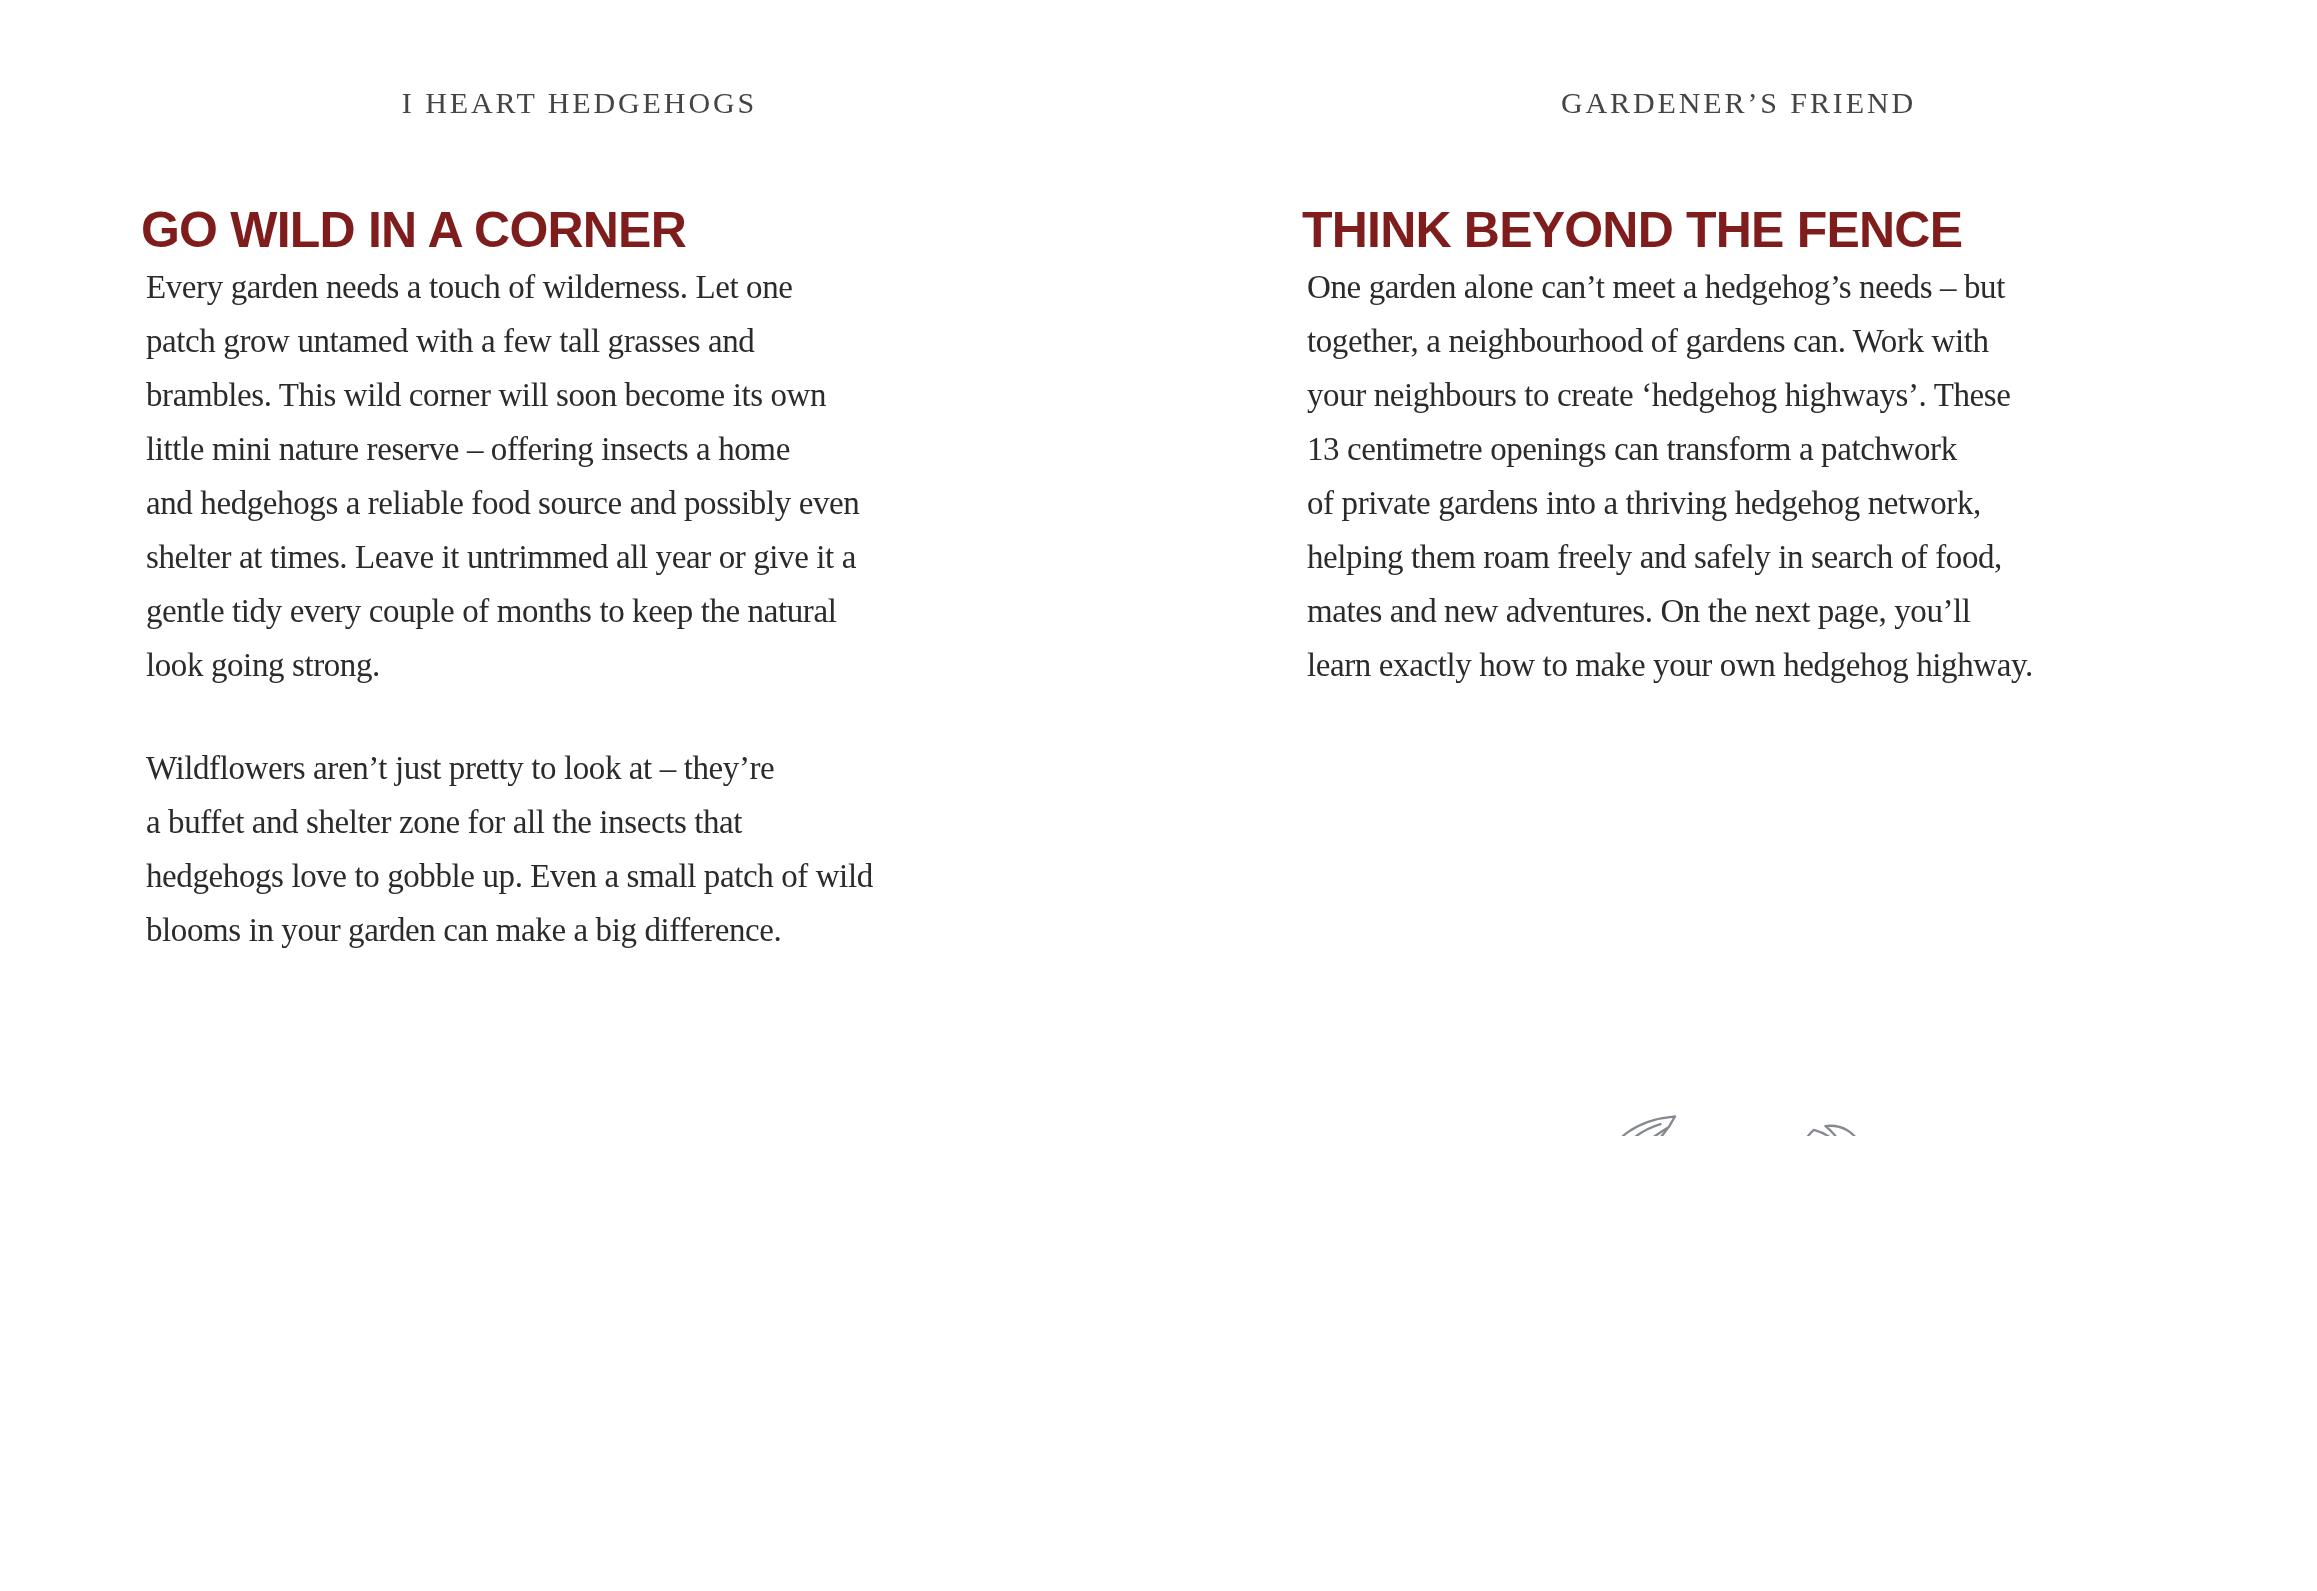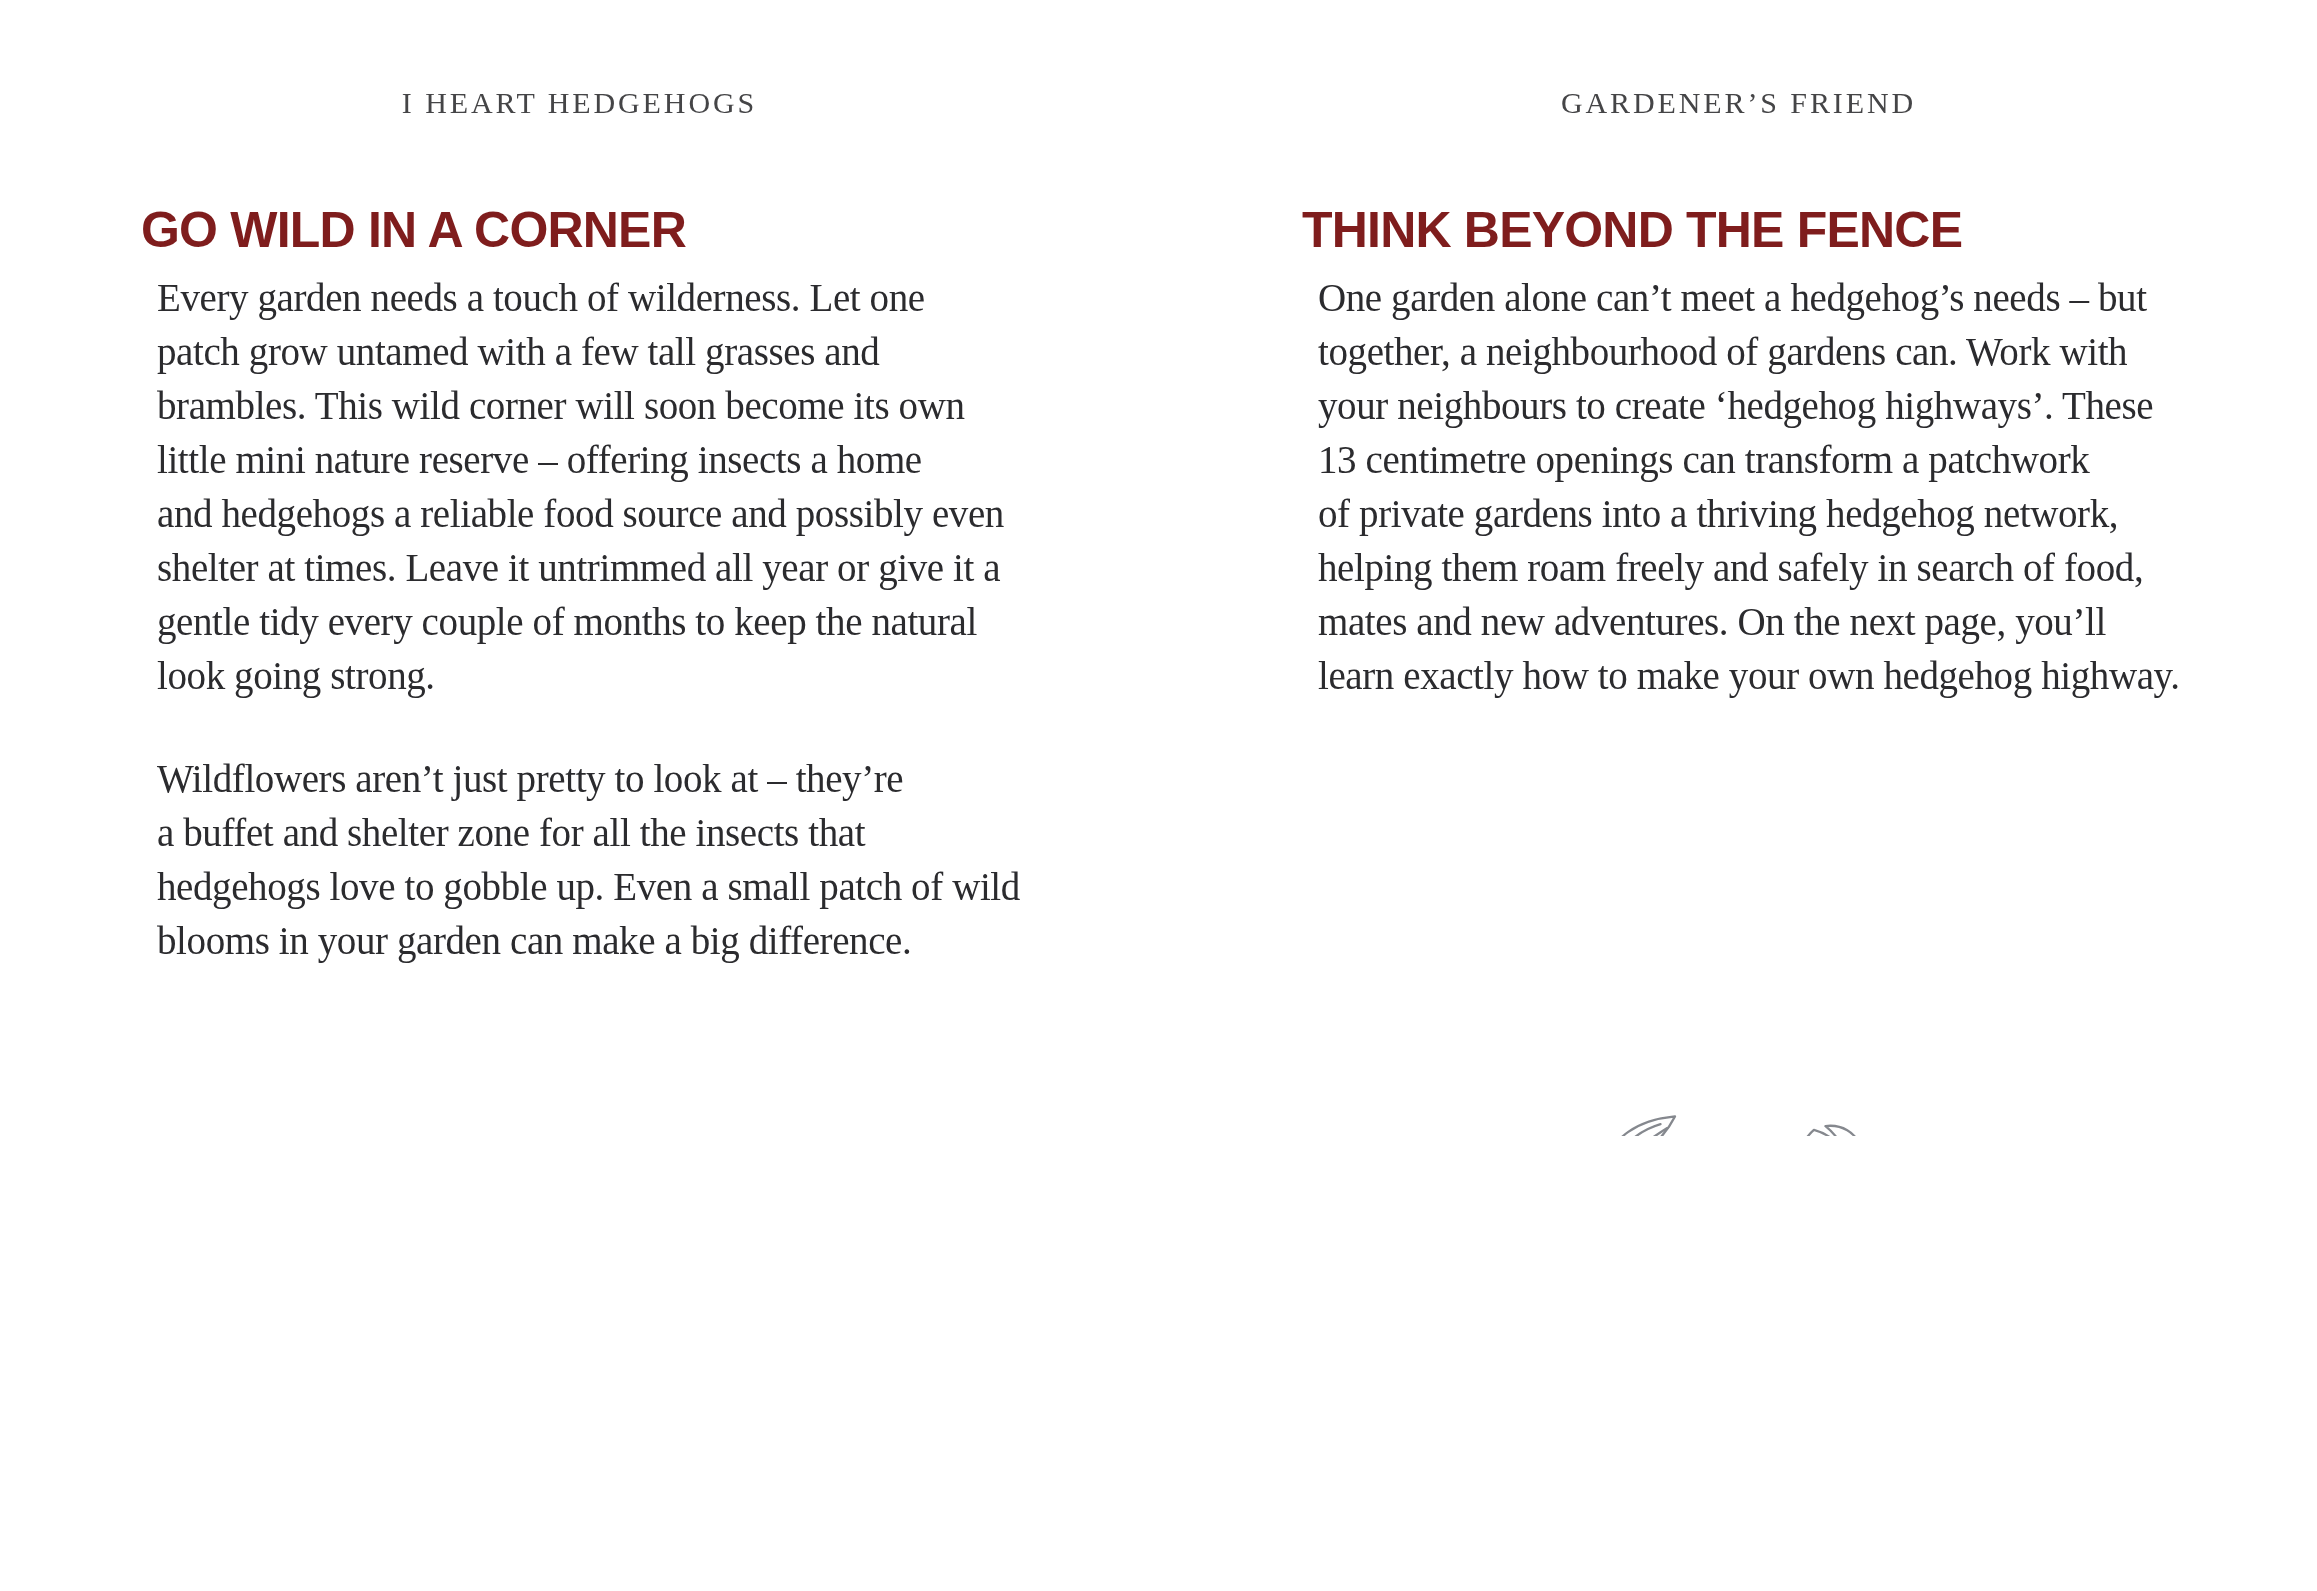--- a/index.html
+++ b/index.html
@@ -34,25 +34,25 @@
   .section-heading{
     font-family:"Liberation Sans", sans-serif;
     font-weight:bold;
     font-size:50px;
     line-height:50px;
     letter-spacing:-0.8px;
     color:#7f1d1d;
     margin:0;
   }
   .section-body{
-    font-size:39px;
+    font-size:33px;
     line-height:54px;
     letter-spacing:-0.4px;
     color:#2b2b2e;
-    margin:16px;
+    margin:5px;
     white-space:pre-line;
   }
   .floral{
     position:absolute;
     left:1482px;top:1101px;
     width:550px;height:275px;
   }
   .page-leaf{
     position:absolute;
     top:1406px;

